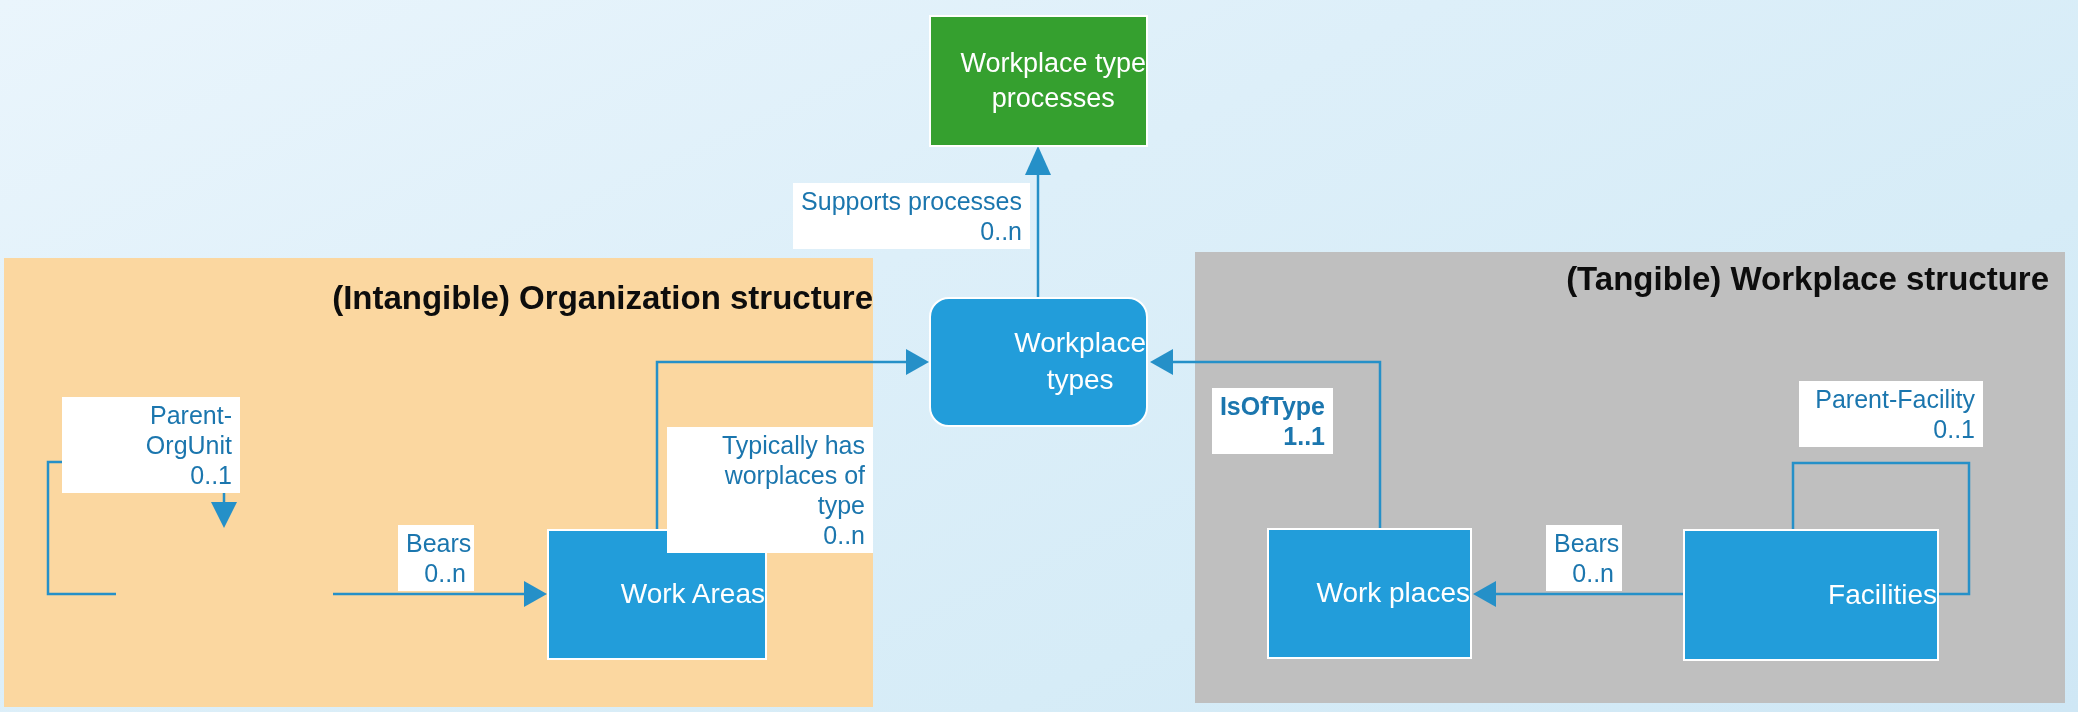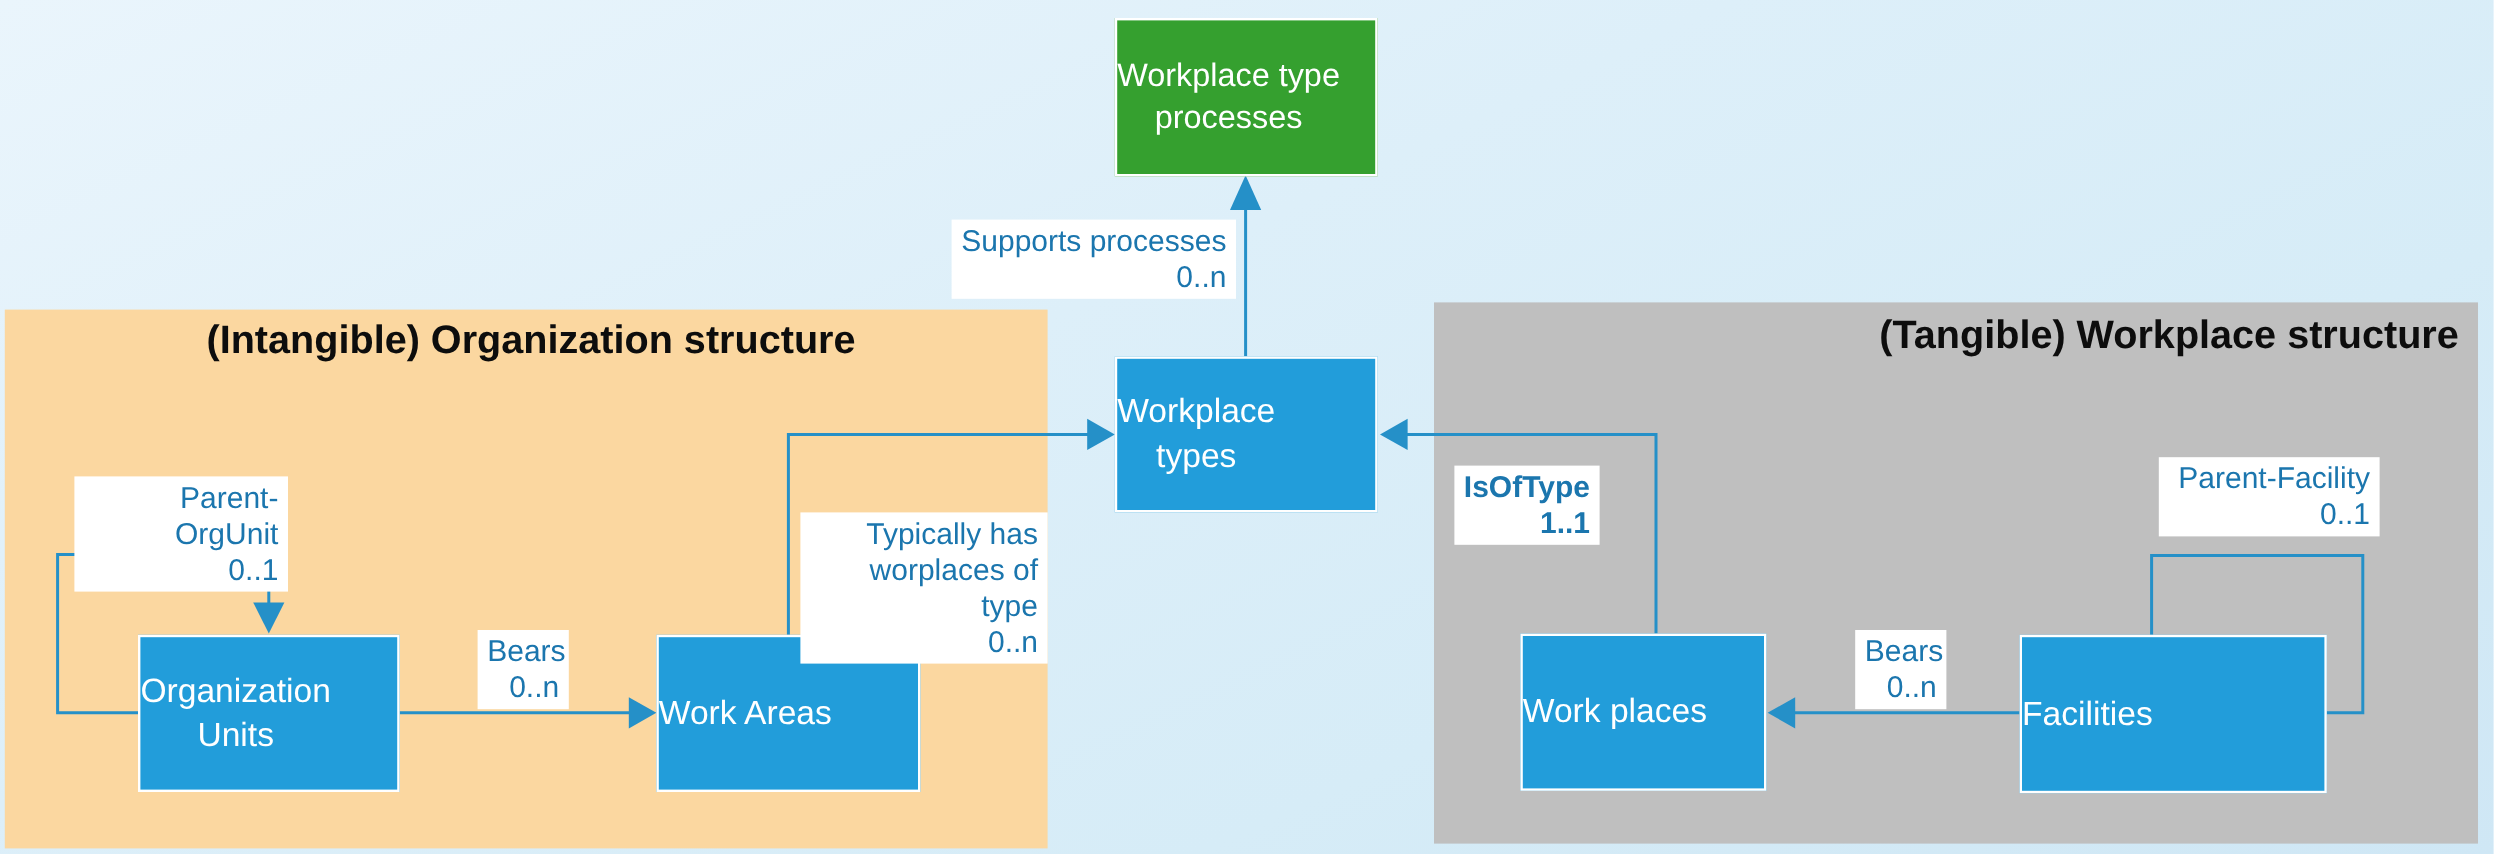--- a/index.html
+++ b/index.html
@@ -15,32 +15,32 @@
   .region { position: absolute; box-sizing: border-box; }
   .region-org { left: 4px; top: 258px; width: 869px; height: 449px; background: #fbd7a0; }
   .region-workplace { left: 1195px; top: 252px; width: 870px; height: 451px; background: #bfbfbf; }
 
   .region-title {
     font-weight: bold;
     font-size: 33px;
     color: #0d0d0d;
     line-height: 1.15;
   }
-  .region-org .region-title { padding: 6px 0 0 8px; text-align: center; }
+  .region-org .region-title { padding: 21px 0 0 8px; text-align: right; }
   .region-workplace .region-title { padding: 8px 16px 0 0; text-align: right; margin-left: 16px; }
 
   .connectors { position: absolute; left: 0; top: 0; width: 2078px; height: 712px; }
   .connectors polyline, .connectors line { fill: none; stroke: #2590c8; stroke-width: 2.5; }
   .connectors polygon { fill: #2590c8; stroke: none; }
 
   .node {
     position: absolute;
     display: flex;
     align-items: center;
-    justify-content: flex-start;
+    justify-content: flex-end;
     text-align: center;
     color: #ffffff;
     border: 2px solid #ffffff;
     box-sizing: border-box;
     font-size: 28px;
     line-height: 1.32;
   }
   .node.blue { background: #229dda; }
   .node.green { background: #35a02f; font-size: 27px; line-height: 1.3; }
   .node .ln { display: block; }
@@ -103,33 +103,27 @@
     </g>
   </svg>
 
   <div class="node green" style="left:929px; top:15px; width:219px; height:132px;">
     <div>
       <span class="ln">Workplace type</span>
       <span class="ln">processes</span>
     </div>
   </div>
 
-  <div class="node blue" style="left:929px; top:297px; width:219px; height:130px;">
+  <div class="node blue" style="left:929px; top:297px; width:219px; height:130px;border-radius:20px;">
     <div>
       <span class="ln">Workplace</span>
       <span class="ln">types</span>
     </div>
   </div>
 
-  <div class="node blue" style="left:115px; top:529px; width:218px; height:131px;">
-    <div>
-      <span class="ln">Organization</span>
-      <span class="ln">Units</span>
-    </div>
-  </div>
 
   <div class="node blue" style="left:547px; top:529px; width:220px; height:131px;">
     <div>
       <span class="ln">Work Areas</span>
     </div>
   </div>
 
   <div class="node blue" style="left:1267px; top:528px; width:205px; height:131px;">
     <div>
       <span class="ln">Work places</span>

